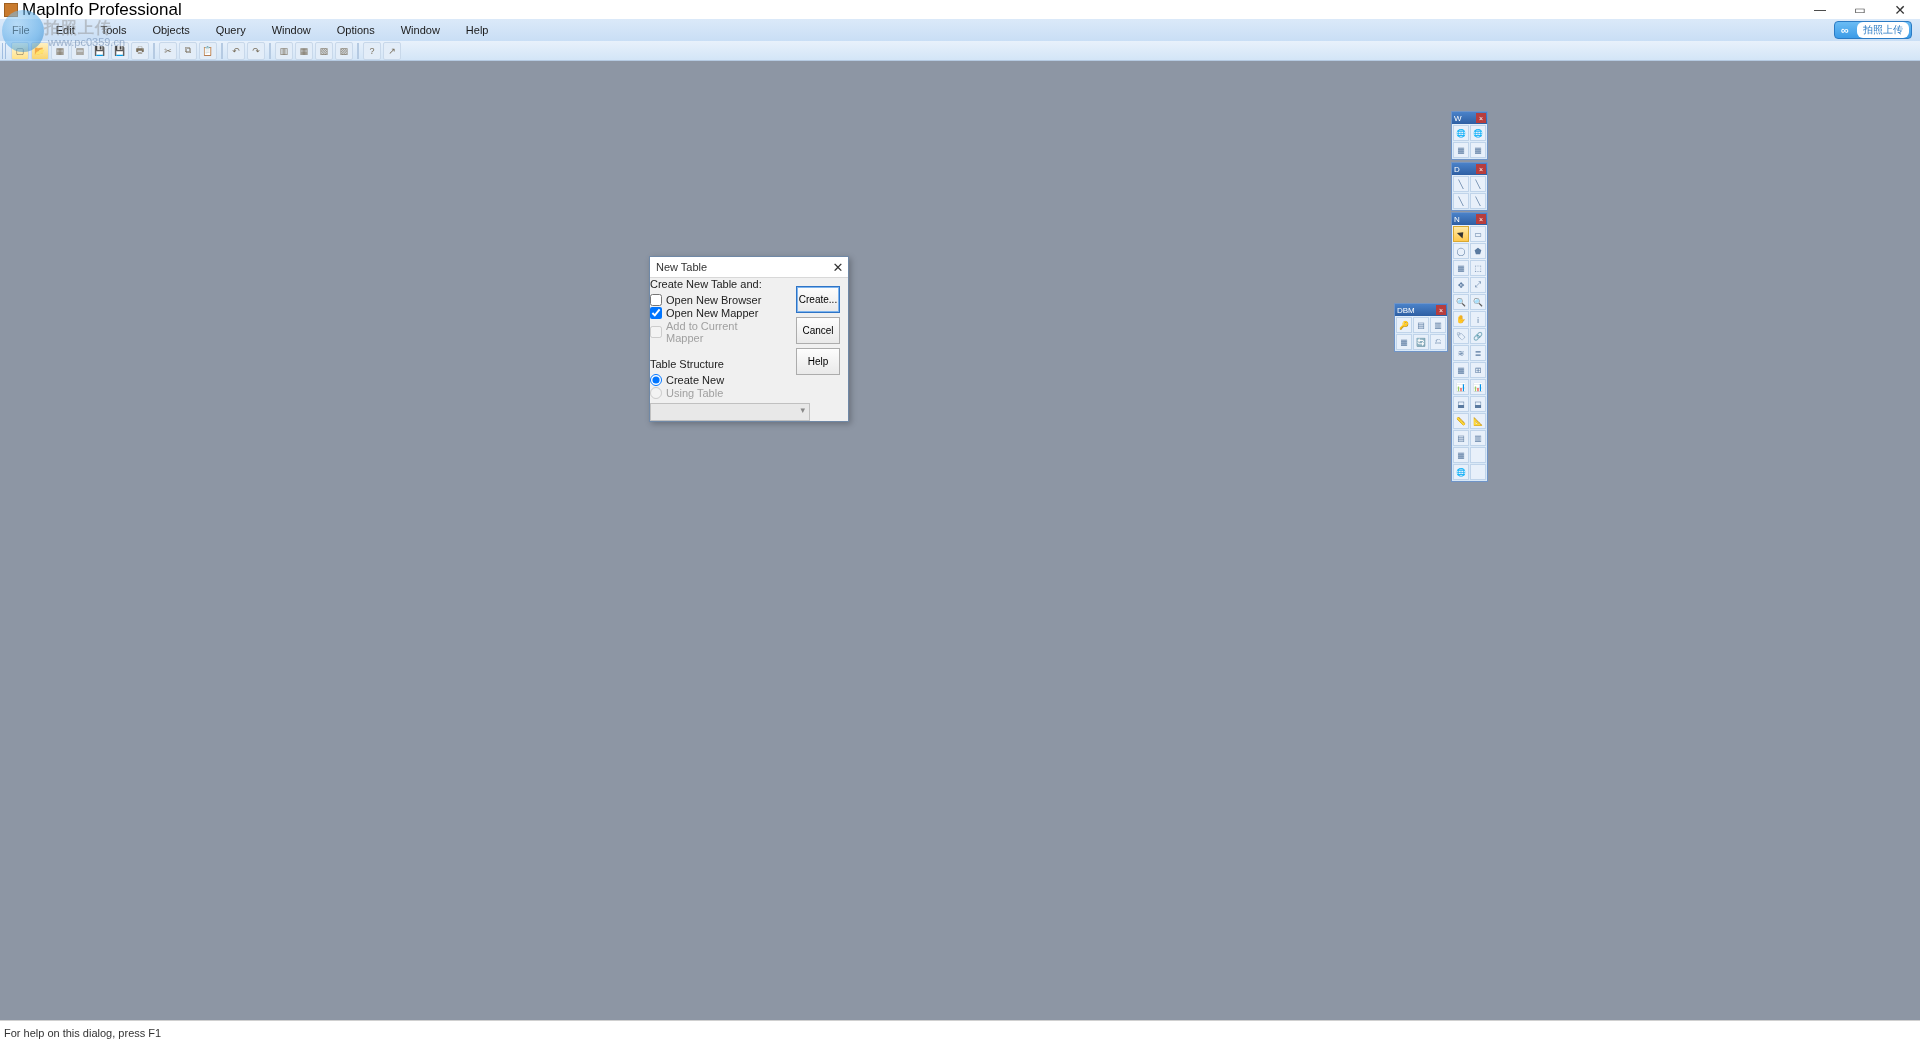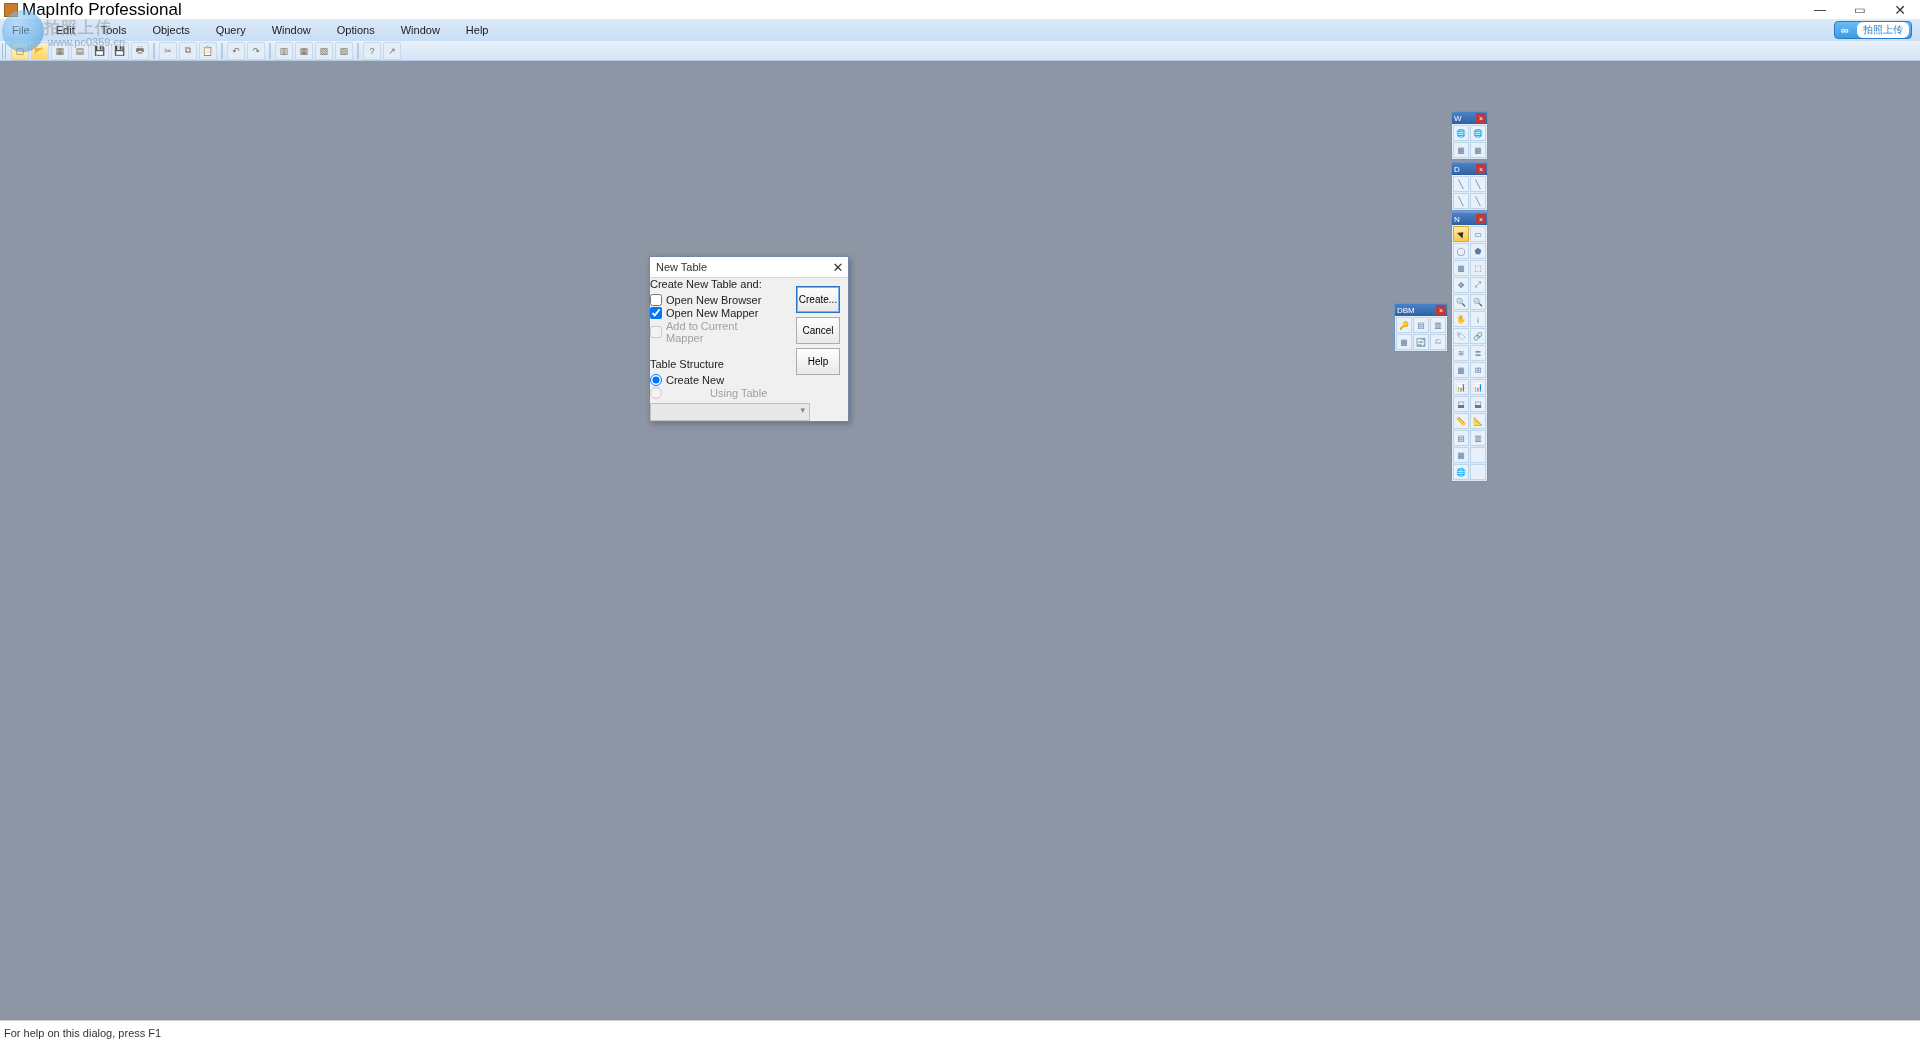--- a/index.html
+++ b/index.html
@@ -42,21 +42,21 @@
 
 
 .dialog { position: absolute; left: 649px; top: 182px; width: 200px; background: #f0f0f0; border: 1px solid #6f88a6; box-shadow: 2px 2px 6px rgba(0,0,0,0.25); margin-top: 13px; }
 .dialog .dlg-title { height: 21px; background: #fff; border-bottom: 1px solid #d8d8d8; display: flex; align-items: center; padding-left: 6px; font-size: 11px; color: #333; }
 .dialog .dlg-close { margin-left: auto; width: 20px; height: 20px; display: flex; align-items: center; justify-content: center; font-size: 13px; color: #333; }
 .dialog .dlg-body { padding: 0; position: relative; }
 .dialog .group-label { font-size: 11px; color: #222; margin-bottom: 4px; }
 .dialog .check-row { display: flex; align-items: center; font-size: 11px; color: #222; margin: 1px 0; }
 .dialog .check-row.disabled { color: #a0a0a0; }
 .dialog .radio-row { display: flex; align-items: center; font-size: 11px; color: #222; margin: 1px 0; }
-.dialog .radio-row.disabled { color: #a0a0a0; gap: 44px; }
+.dialog .radio-row.disabled { color: #a0a0a0; }
 .dialog input[type=checkbox], .dialog input[type=radio] { width: 12px; height: 12px; margin-right: 4px; }
 .dialog .btn-col { position: absolute; right: 8px; top: 8px; width: 44px; }
 .dialog .btn { width: 44px; height: 27px; font-size: 10px; background: linear-gradient(#fdfdfd,#e9e9e9); border: 1px solid #acacac; display: flex; align-items: center; justify-content: center; margin-bottom: 4px; }
 .dialog .btn.default { border: 1px solid #2e74c6; box-shadow: inset 0 0 0 1px #7eb4ee; }
 .dialog .dropdown { width: 160px; height: 18px; background: #e8e8e8; border: 1px solid #c0c0c0; margin-top: 4px; position: relative; }
 .dialog .dropdown::after { content: "▾"; position: absolute; right: 4px; top: 1px; font-size: 9px; color: #888; }
 .dialog .left-col { width: 120px; }
 
 
 .palette { position: absolute; background: linear-gradient(#e8f1fb,#d8e8f7); border: 1px solid #6f94c8; }

